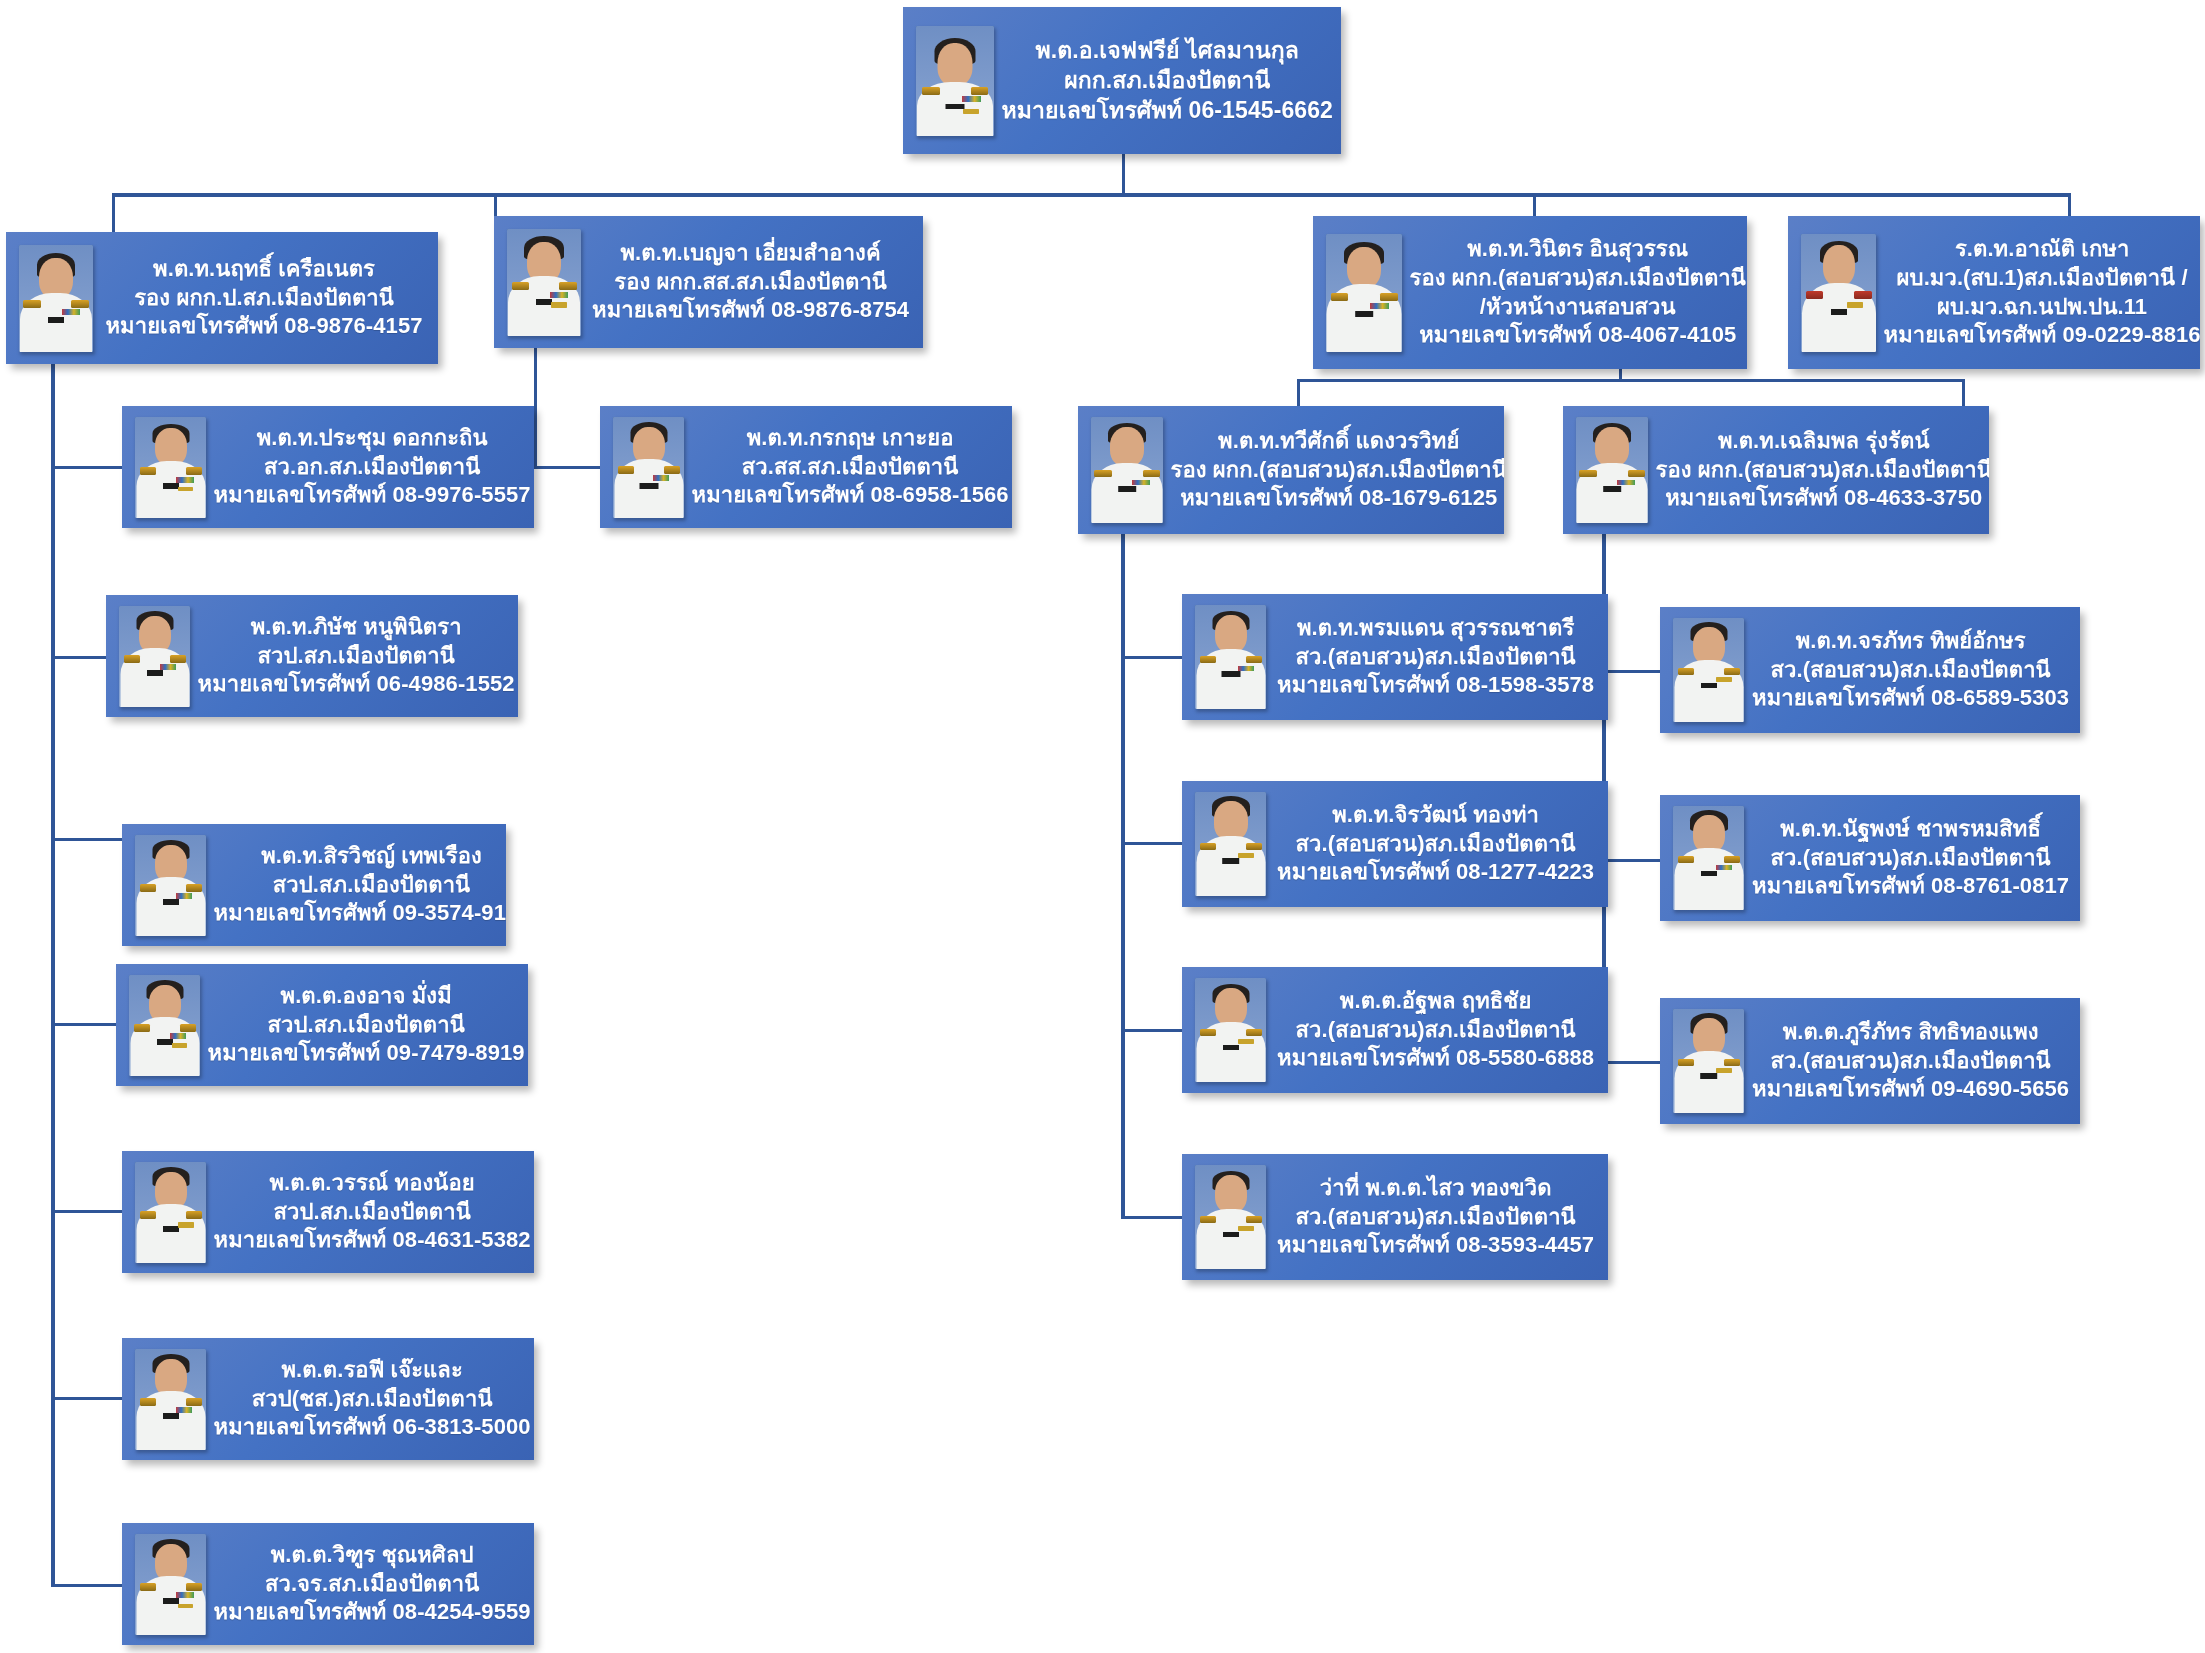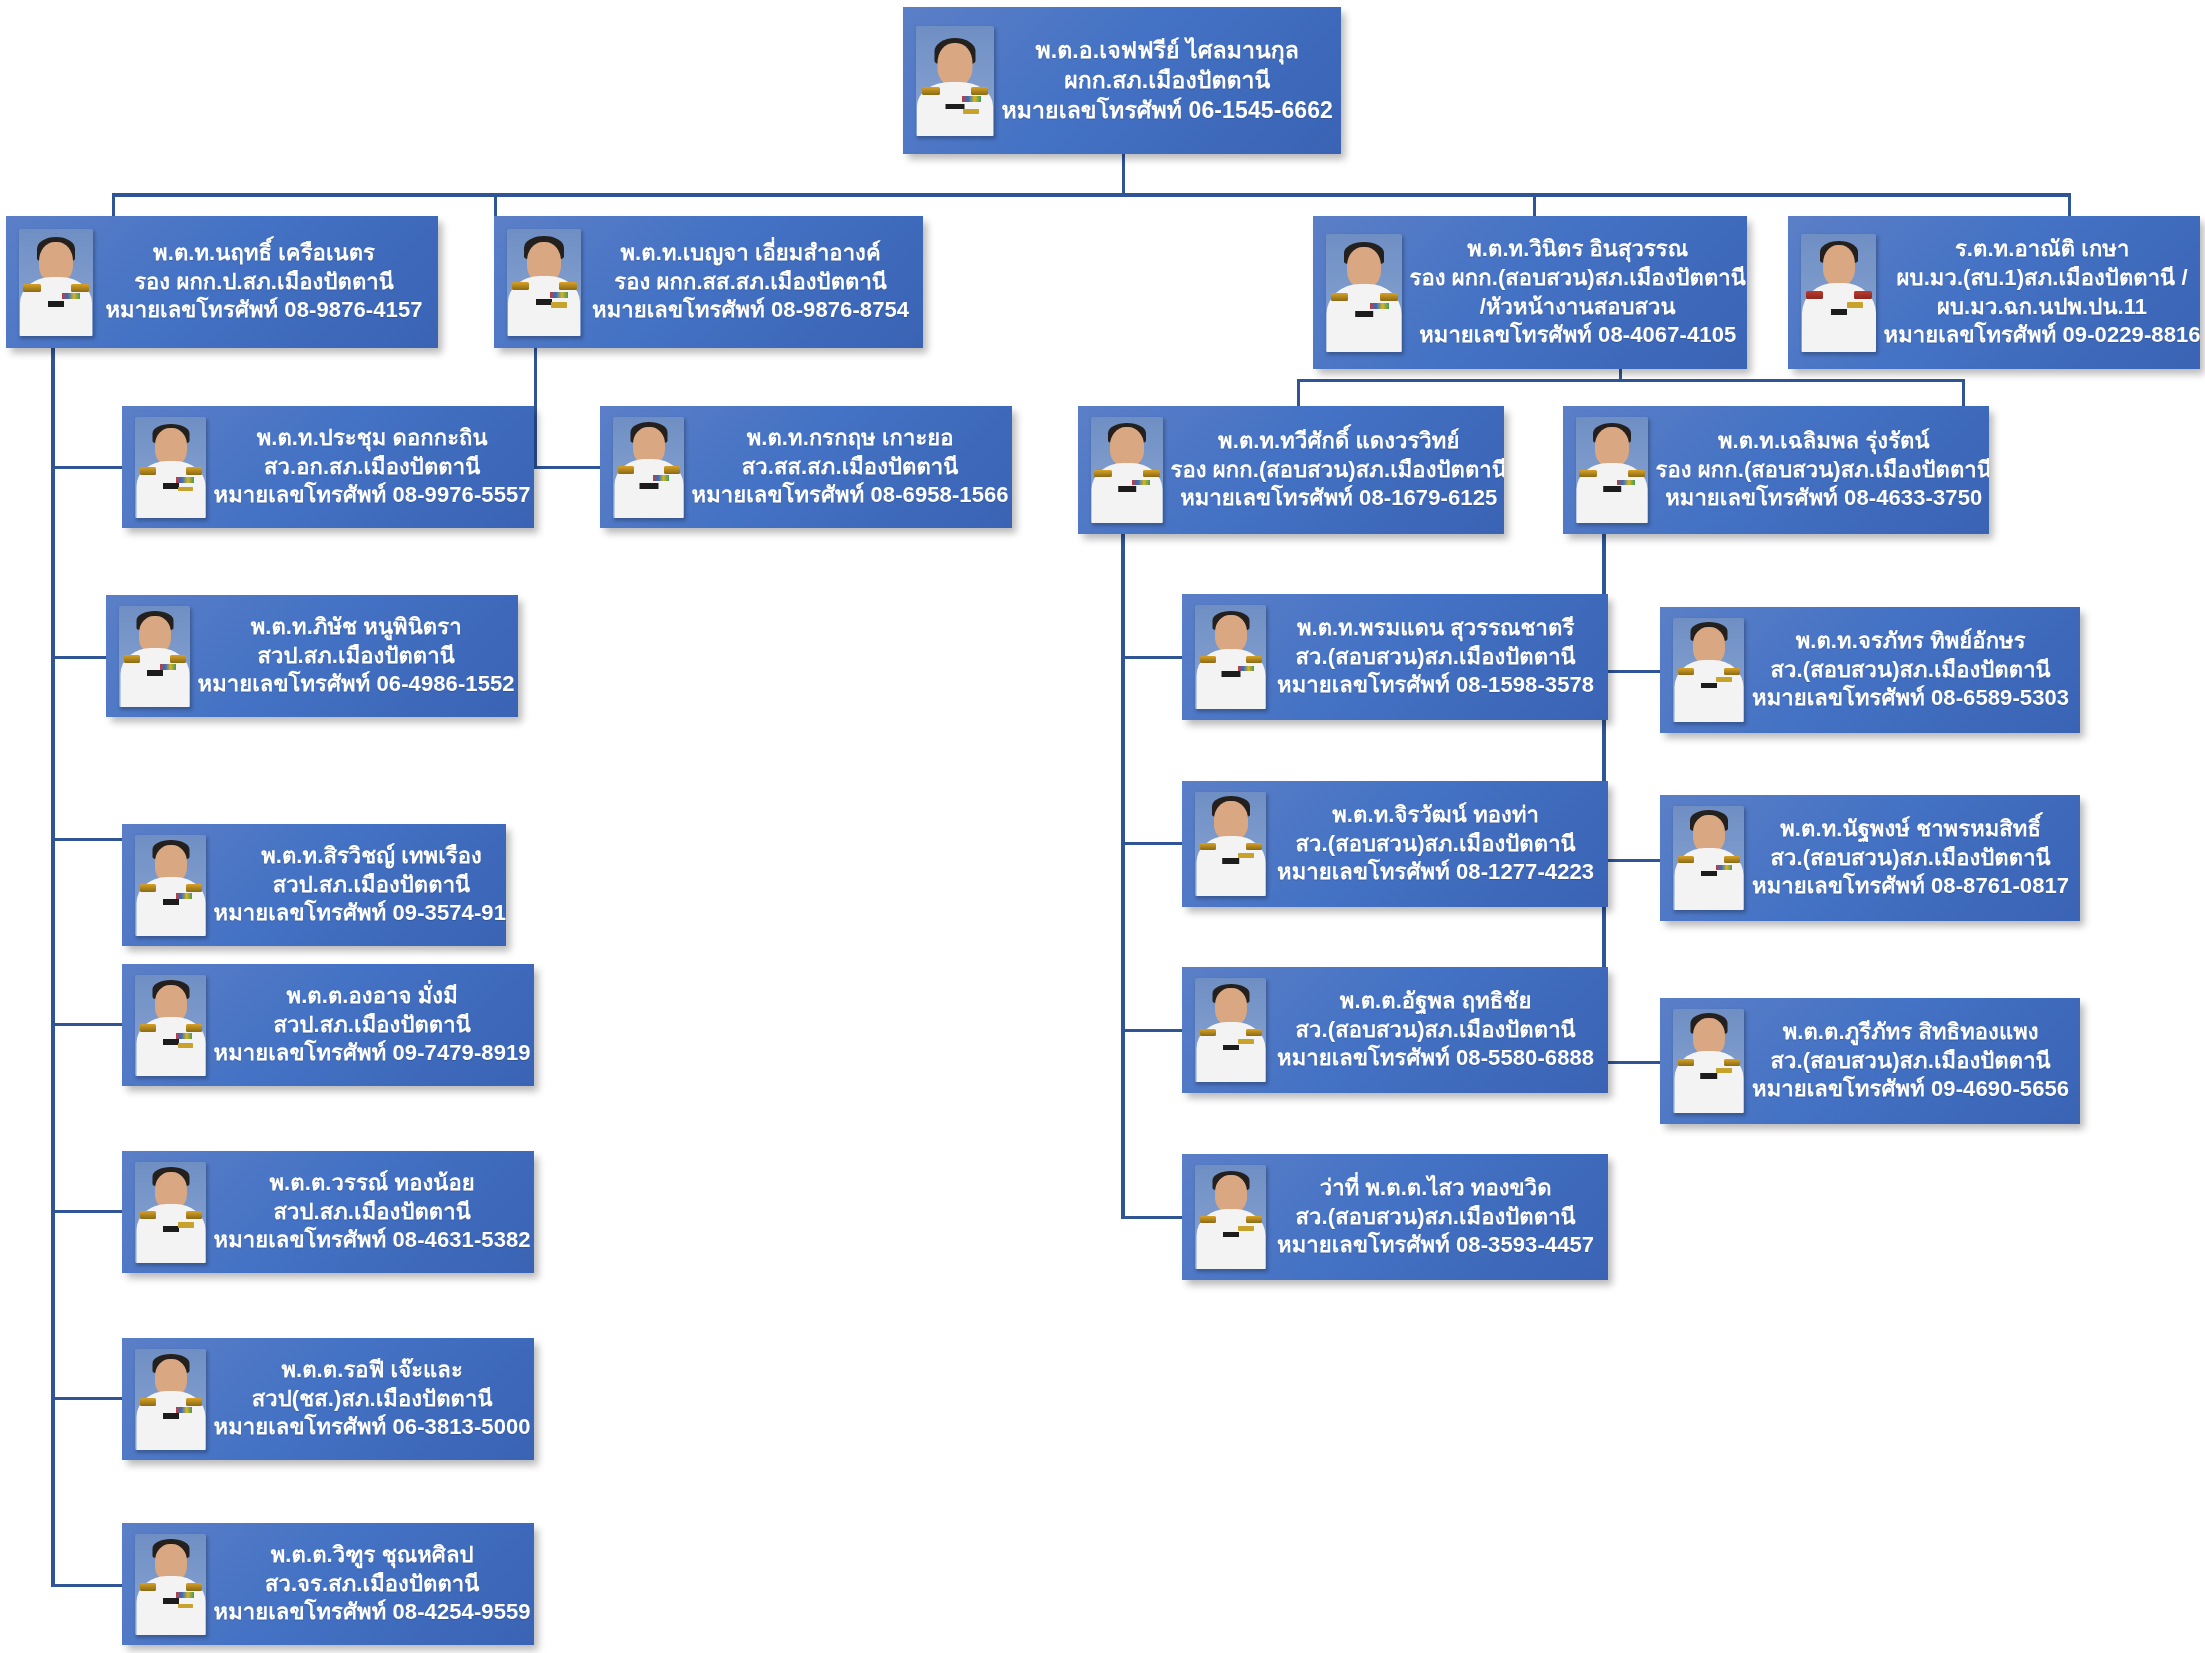--- a/index.html
+++ b/index.html
@@ -143,21 +143,21 @@
       <div class="ribbon" style="left:46px;bottom:34px;width:19px;height:5.9px;"></div>
       <div class="wing" style="left:47px;bottom:22px;width:16px;height:5.1px;"></div>
     </div>
     <div class="text">
       <div>พ.ต.อ.เจฟฟรีย์  ไศลมานกุล</div>
       <div>ผกก.สภ.เมืองปัตตานี</div>
       <div>หมายเลขโทรศัพท์ 06-1545-6662</div>
     </div>
   </div>
 
-  <div class="node s-l2" style="left:5.9px;top:216px;width:432px;height:132px;">
+  <div class="node s-l2" style="left:5.9px;top:232px;width:432px;height:132px;">
     <div class="photo" style="width:74px;height:107px;">
       <div class="bg"></div>
       <div class="hair" style="width:38px;height:23.5px;top:8.8px;"></div>
       <div class="head" style="width:34px;height:41px;top:13.2px;"></div>
       <div class="body" style="width:72px;height:59px;"></div>
       <div class="epauletL" style="left:4.4px;bottom:44px;width:17.6px;height:8px;"></div>
       <div class="epauletR" style="right:4.4px;bottom:44px;width:17.6px;height:8px;"></div>
       <div class="badge" style="width:16px;height:5.1px;bottom:29px;"></div>
       <div class="ribbon" style="left:43px;bottom:37px;width:17.6px;height:5.1px;"></div>
     </div>
@@ -327,21 +327,21 @@
       <div class="badge" style="width:16px;height:5.1px;bottom:31px;"></div>
       <div class="ribbon" style="left:41px;bottom:37px;width:16px;height:5.1px;"></div>
     </div>
     <div class="text">
       <div>พ.ต.ท.สิรวิชญ์  เทพเรือง</div>
       <div>สวป.สภ.เมืองปัตตานี</div>
       <div>หมายเลขโทรศัพท์ 09-3574-9113</div>
     </div>
   </div>
 
-  <div class="node s-leaf" style="left:122px;top:964px;width:412px;height:122px;">
+  <div class="node s-leaf" style="left:116px;top:964px;width:412px;height:122px;">
     <div class="photo" style="width:71px;height:101px;">
       <div class="bg"></div>
         <div class="hair" style="width:37px;height:19px;top:5.9px;"></div>
       <div class="head" style="width:32px;height:38px;top:10.3px;"></div>
       <div class="body" style="width:69px;height:59px;"></div>
       <div class="epauletL" style="left:4.4px;bottom:44px;width:16px;height:7.4px;"></div>
       <div class="epauletR" style="right:4.4px;bottom:44px;width:16px;height:7.4px;"></div>
       <div class="badge" style="width:16px;height:5.1px;bottom:31px;"></div>
       <div class="ribbon" style="left:41px;bottom:37px;width:16px;height:5.1px;"></div>
       <div class="wing" style="left:43px;bottom:28px;width:14.7px;height:4.4px;"></div>

